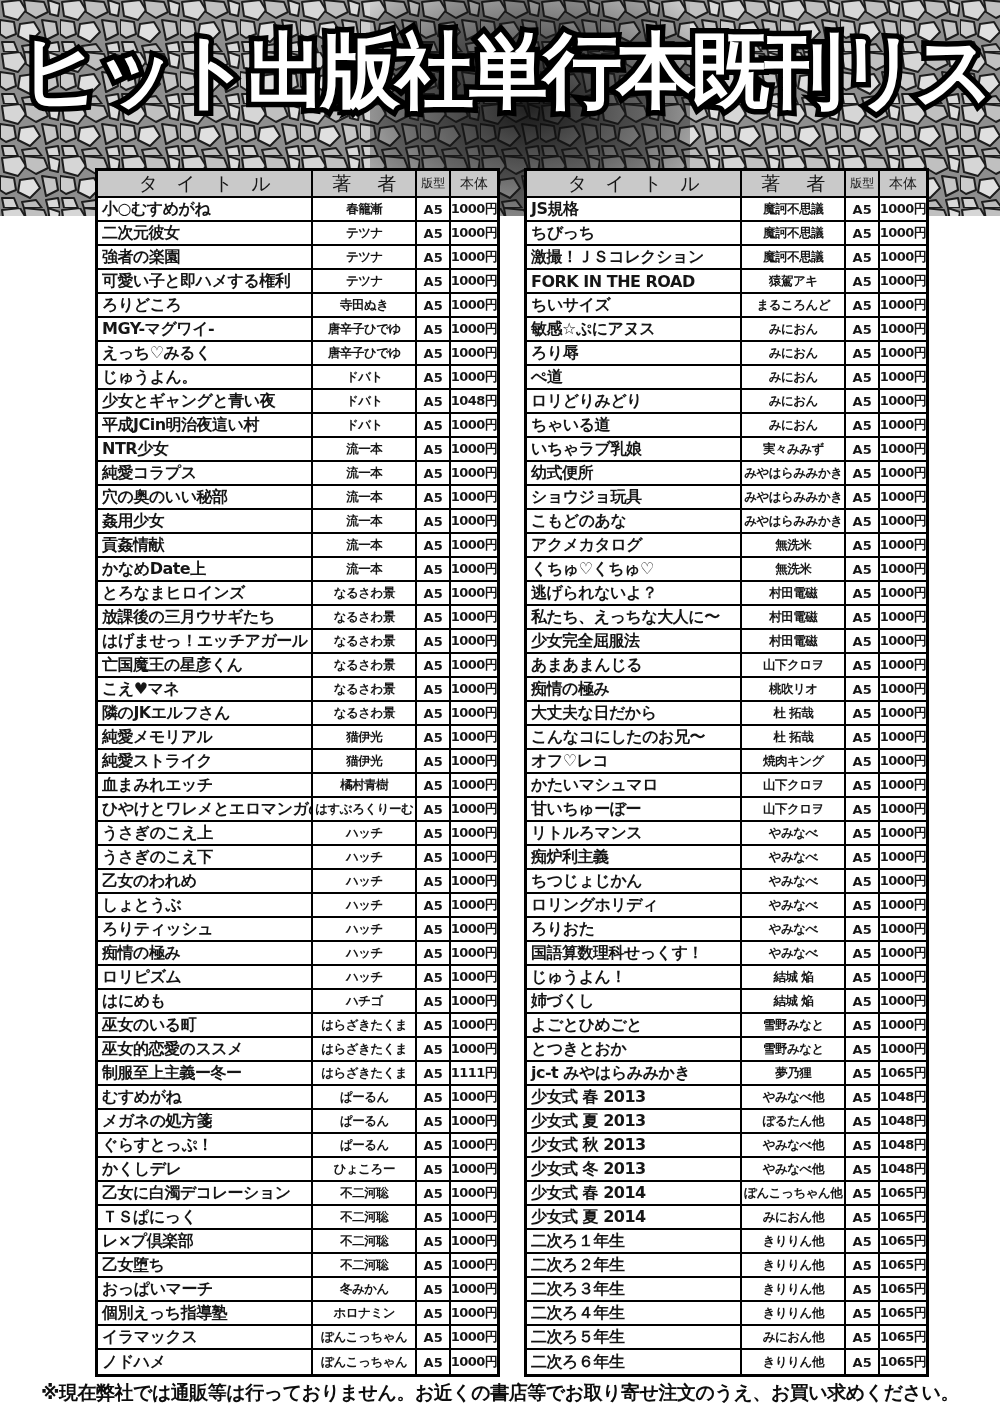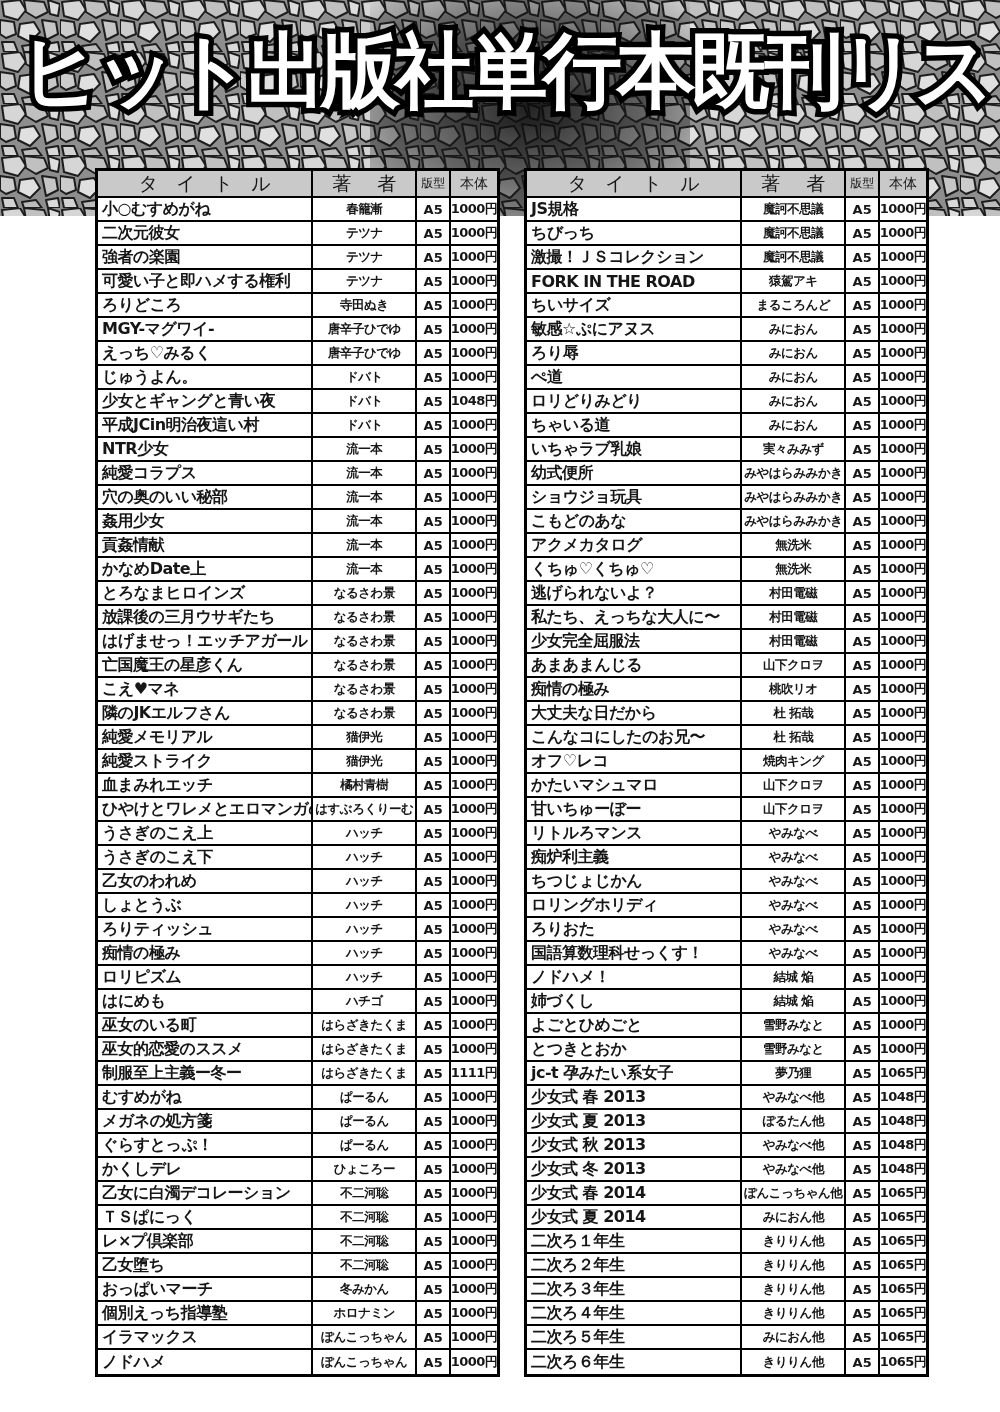--- a/index.html
+++ b/index.html
@@ -594,21 +594,21 @@
       <div class="c c-format">A5</div>
       <div class="c c-price">1000円</div>
     </div>
       <div class="t-row">
       <div class="c c-title">国語算数理科せっくす！</div>
       <div class="c c-author">やみなべ</div>
       <div class="c c-format">A5</div>
       <div class="c c-price">1000円</div>
     </div>
       <div class="t-row">
-      <div class="c c-title">ノドハメ！</div>
+      <div class="c c-title">じゅうよん！</div>
       <div class="c c-author">結城 焔</div>
       <div class="c c-format">A5</div>
       <div class="c c-price">1000円</div>
     </div>
       <div class="t-row">
       <div class="c c-title">姉づくし</div>
       <div class="c c-author">結城 焔</div>
       <div class="c c-format">A5</div>
       <div class="c c-price">1000円</div>
     </div>
@@ -618,21 +618,21 @@
       <div class="c c-format">A5</div>
       <div class="c c-price">1000円</div>
     </div>
       <div class="t-row">
       <div class="c c-title">とつきとおか</div>
       <div class="c c-author">雪野みなと</div>
       <div class="c c-format">A5</div>
       <div class="c c-price">1000円</div>
     </div>
       <div class="t-row">
-      <div class="c c-title">jc-t 孕みたい系女子</div>
+      <div class="c c-title">jc-t みやはらみみかき</div>
       <div class="c c-author">夢乃狸</div>
       <div class="c c-format">A5</div>
       <div class="c c-price">1065円</div>
     </div>
       <div class="t-row">
       <div class="c c-title">少女式 春 2013</div>
       <div class="c c-author">やみなべ他</div>
       <div class="c c-format">A5</div>
       <div class="c c-price">1048円</div>
     </div>
@@ -697,14 +697,15 @@
       <div class="c c-price">1065円</div>
     </div>
       <div class="t-row">
       <div class="c c-title">二次ろ６年生</div>
       <div class="c c-author">きりりん他</div>
       <div class="c c-format">A5</div>
       <div class="c c-price">1065円</div>
     </div>
     </div>
 
+  <div class="footer-note">※現在弊社では通販等は行っておりません。お近くの書店等でお取り寄せ注文のうえ、お買い求めください。</div>
 
 </div>
 
 </body></html>

